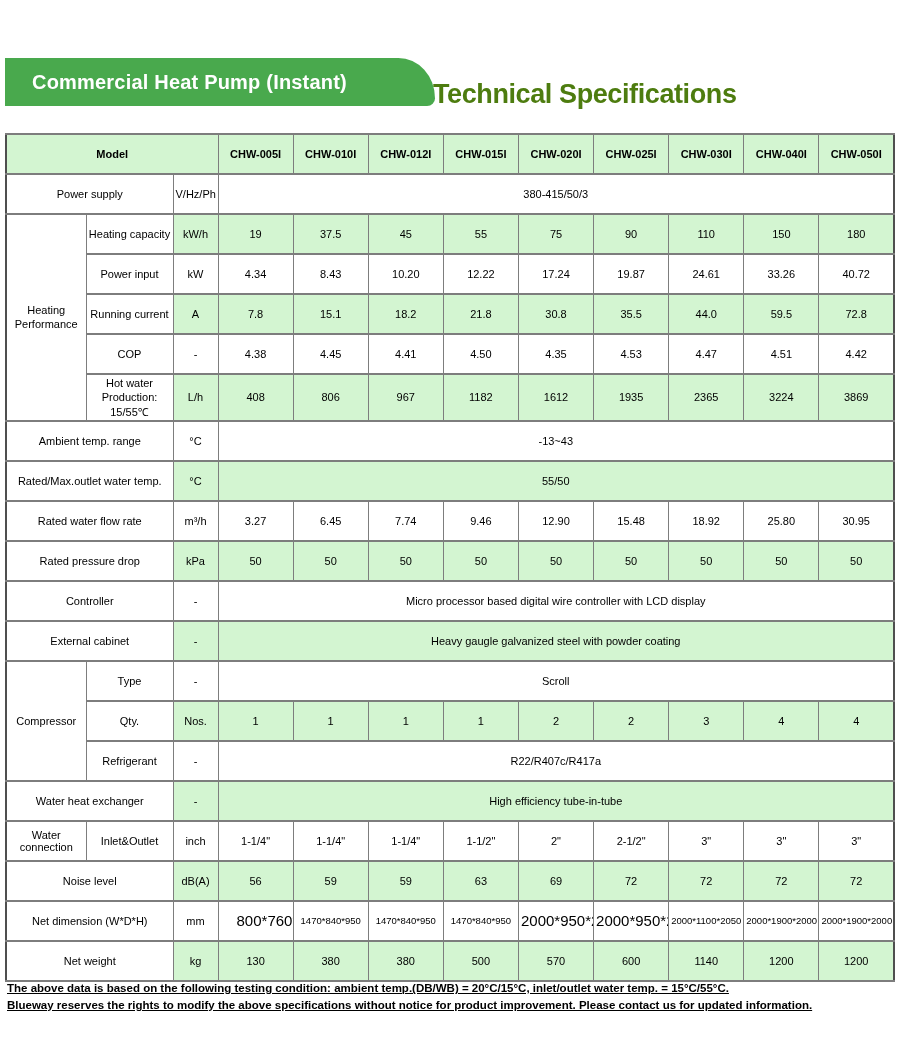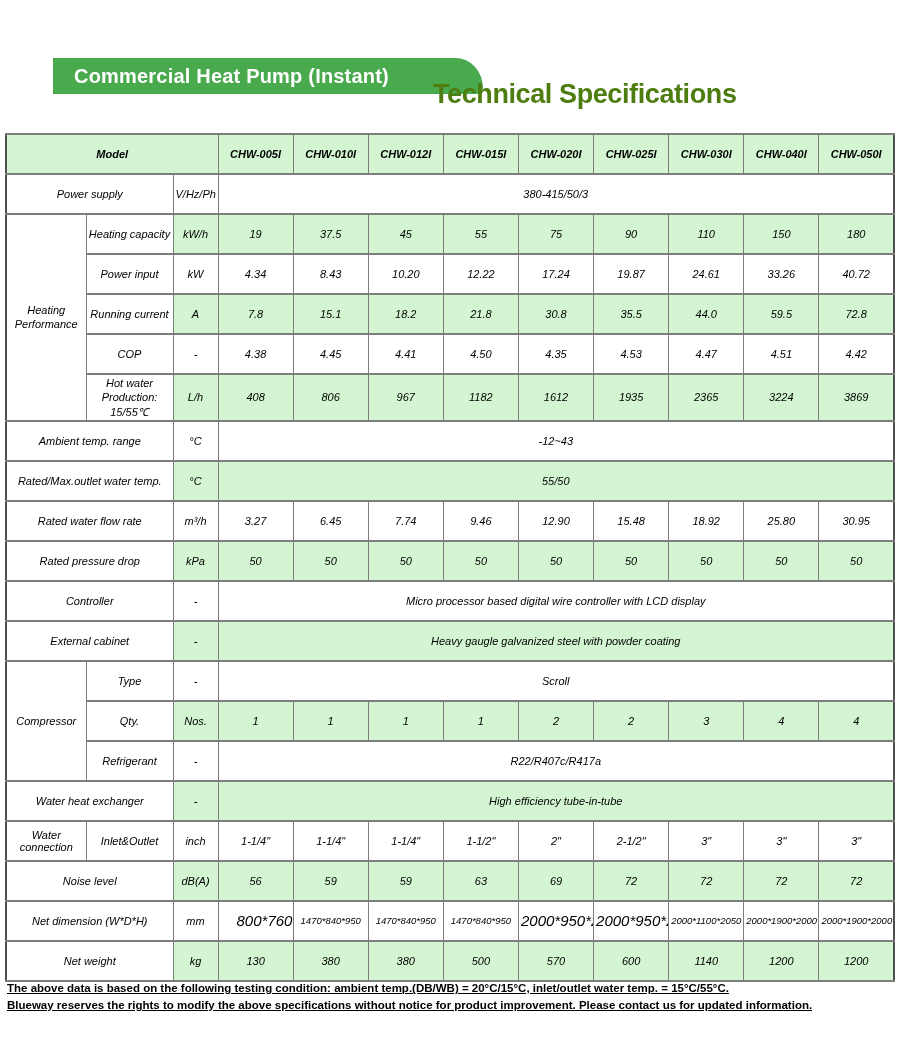--- a/index.html
+++ b/index.html
@@ -1,39 +1,39 @@
 <!DOCTYPE html>
 <html><head>
 <meta charset="utf-8">
 <style>
   * { margin:0; padding:0; box-sizing:border-box; }
   html,body { width:900px; height:1046px; background:#ffffff;
     font-family:"Liberation Sans", sans-serif; color:#000; position:relative; }
 
   .banner{
-    position:absolute; left:5px; top:58px; width:430px; height:36px;
+    position:absolute; left:5px; top:58px; width:430px; height:48px;
     background:#49a94d;
     border-top-right-radius:42px 46px;
     border-bottom-right-radius:9px;
-    display:flex; align-items:center; padding-left:21px;margin-left:48px;
+    display:flex; align-items:center; padding-left:27px;
   }
   .banner-title{
     color:#ffffff; font-size:20px; font-weight:bold; letter-spacing:.2px;
     white-space:nowrap;
   }
   .section-title{
     position:absolute; left:433px; top:79px;
     font-size:27px; font-weight:bold; letter-spacing:-0.4px;
     color:#9fd092; white-space:nowrap;
   }
 
   table.spec{
     position:absolute; left:5px; top:133px; width:890px;
     border-collapse:collapse; table-layout:fixed;
-    border:2px solid #4f4f4f; font-size:11px;font-style:italic;
+    border:2px solid #4f4f4f; font-size:11px;
   }
   td{
     border:1px solid #7d7d7d; border-top-width:2px; border-bottom-width:2px;
     height:40px; text-align:center; vertical-align:middle;
     padding:1px 2px; overflow:hidden;
   }
   td.green{ background:#d3f5d1; }
   td.label{ text-align:center; }
   tr.head td{ font-weight:bold; background:#d3f5d1; }
   td.pre{ white-space:pre-line; line-height:1.3; }
@@ -138,21 +138,21 @@
         <td class="green">1182</td>
         <td class="green">1612</td>
         <td class="green">1935</td>
         <td class="green">2365</td>
         <td class="green">3224</td>
         <td class="green">3869</td>
       </tr>
       <tr>
         <td class="label" colspan="2">Ambient temp. range</td>
         <td>°C</td>
-        <td colspan="9">-12~43</td>
+        <td colspan="9">-13~43</td>
       </tr>
       <tr>
         <td class="label" colspan="2">Rated/Max.outlet water temp.</td>
         <td class="green">°C</td>
         <td class="green" colspan="9">55/50</td>
       </tr>
       <tr>
         <td class="label" colspan="2">Rated water flow rate</td>
         <td>m³/h</td>
         <td>3.27</td>

